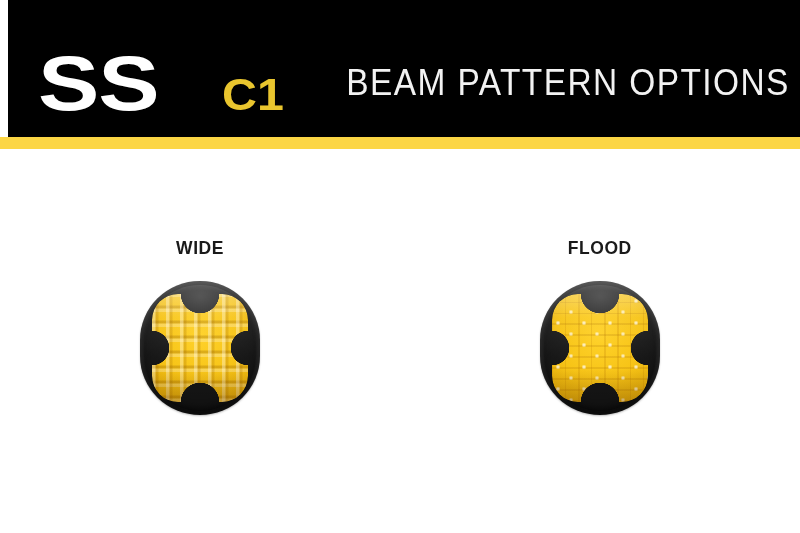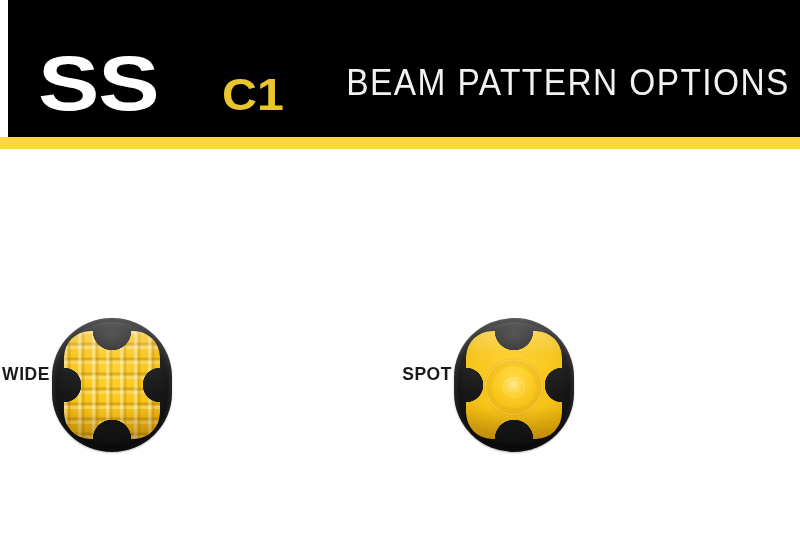--- a/index.html
+++ b/index.html
@@ -85,21 +85,21 @@
     left: 0; top: 149px;
     width: 800px;
     height: 384px;
     display: flex;
   }
 
   .light-cell {
     flex: 1 1 200px;
     position: relative;
     display: flex;
-    flex-direction: row;
+    flex-direction: column;
     align-items: center;
     padding-top: 88px;
   }
 
   .light-label {
     font-family: "Liberation Sans Narrow", "Liberation Sans", sans-serif;
     font-weight: 700;
     font-size: 19px;
     color: #1a1a1a;
     letter-spacing: 0.6px;
@@ -280,30 +280,28 @@
       <div class="lamp">
         <div class="lamp-housing"></div>
         <div class="lens">
           <div class="lens-base"></div>
           <div class="tex-wide"></div>
           <div class="lens-gloss"></div>
         </div>
       </div>
     </div>
 
-
     <div class="light-cell">
-      <div class="light-label">SPOT</div>
+      <div class="light-label">FLOOD</div>
       <div class="lamp">
         <div class="lamp-housing"></div>
         <div class="lens">
           <div class="lens-base"></div>
-          <div class="tex-spot">
-            <div class="spot-ring"></div>
-          </div>
+          <div class="tex-flood"></div>
           <div class="lens-gloss"></div>
         </div>
       </div>
     </div>
 
 
+
   </div>
 </div>
 
 </body></html>

